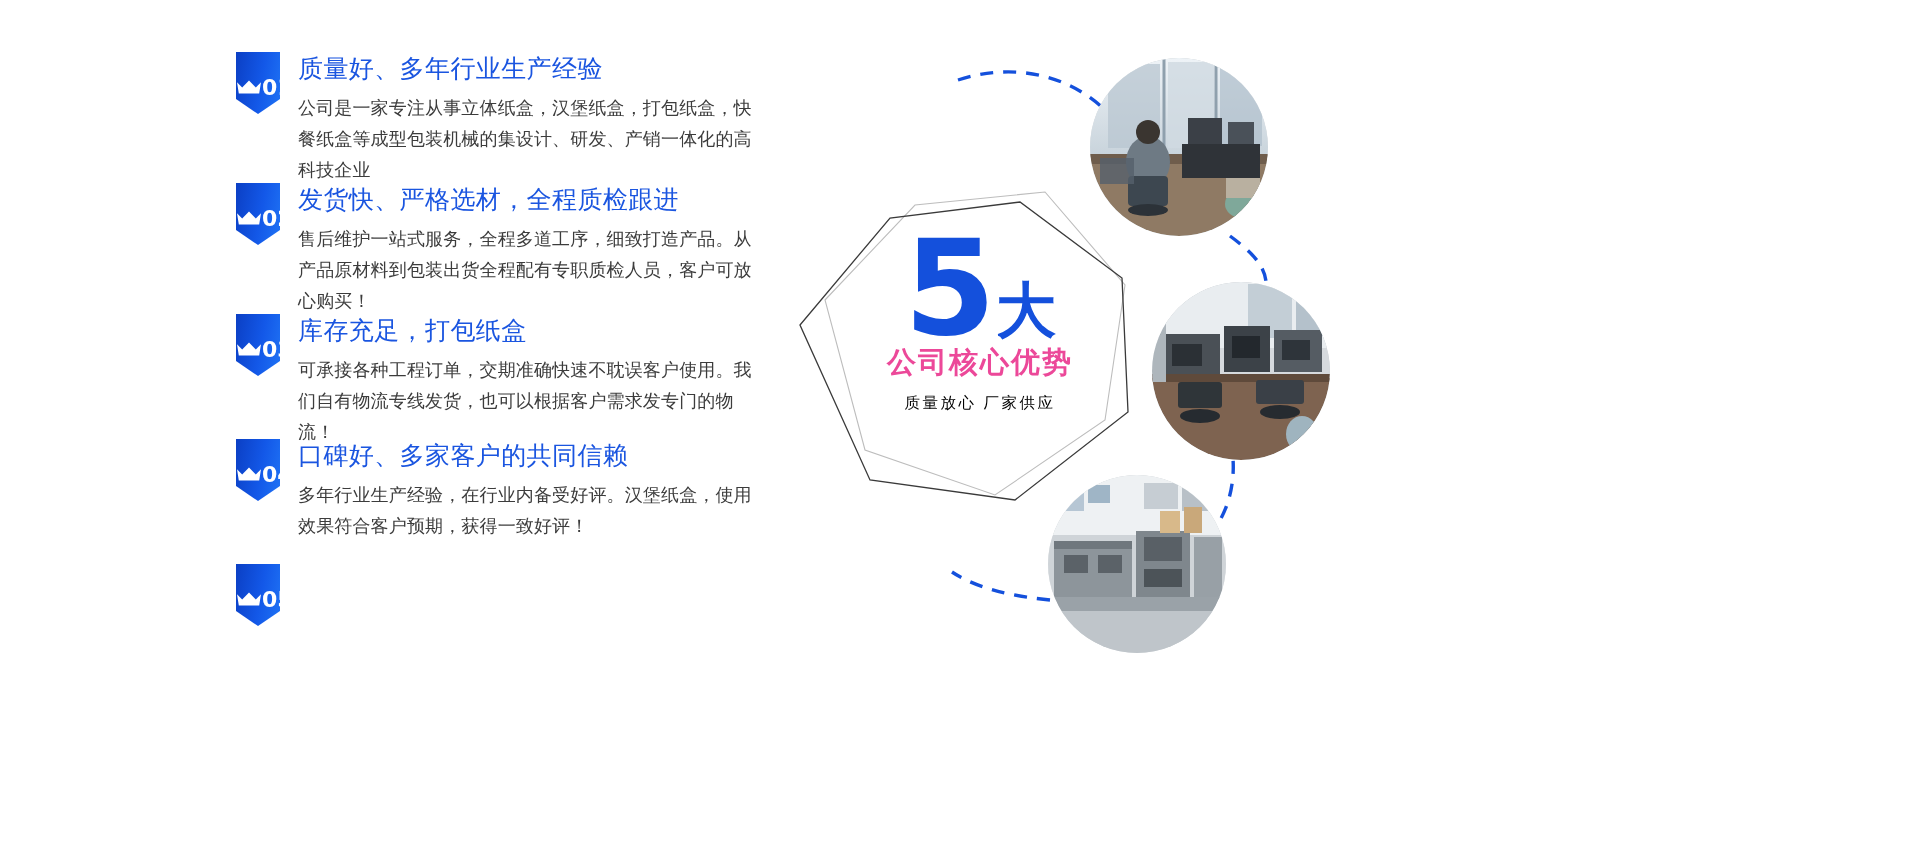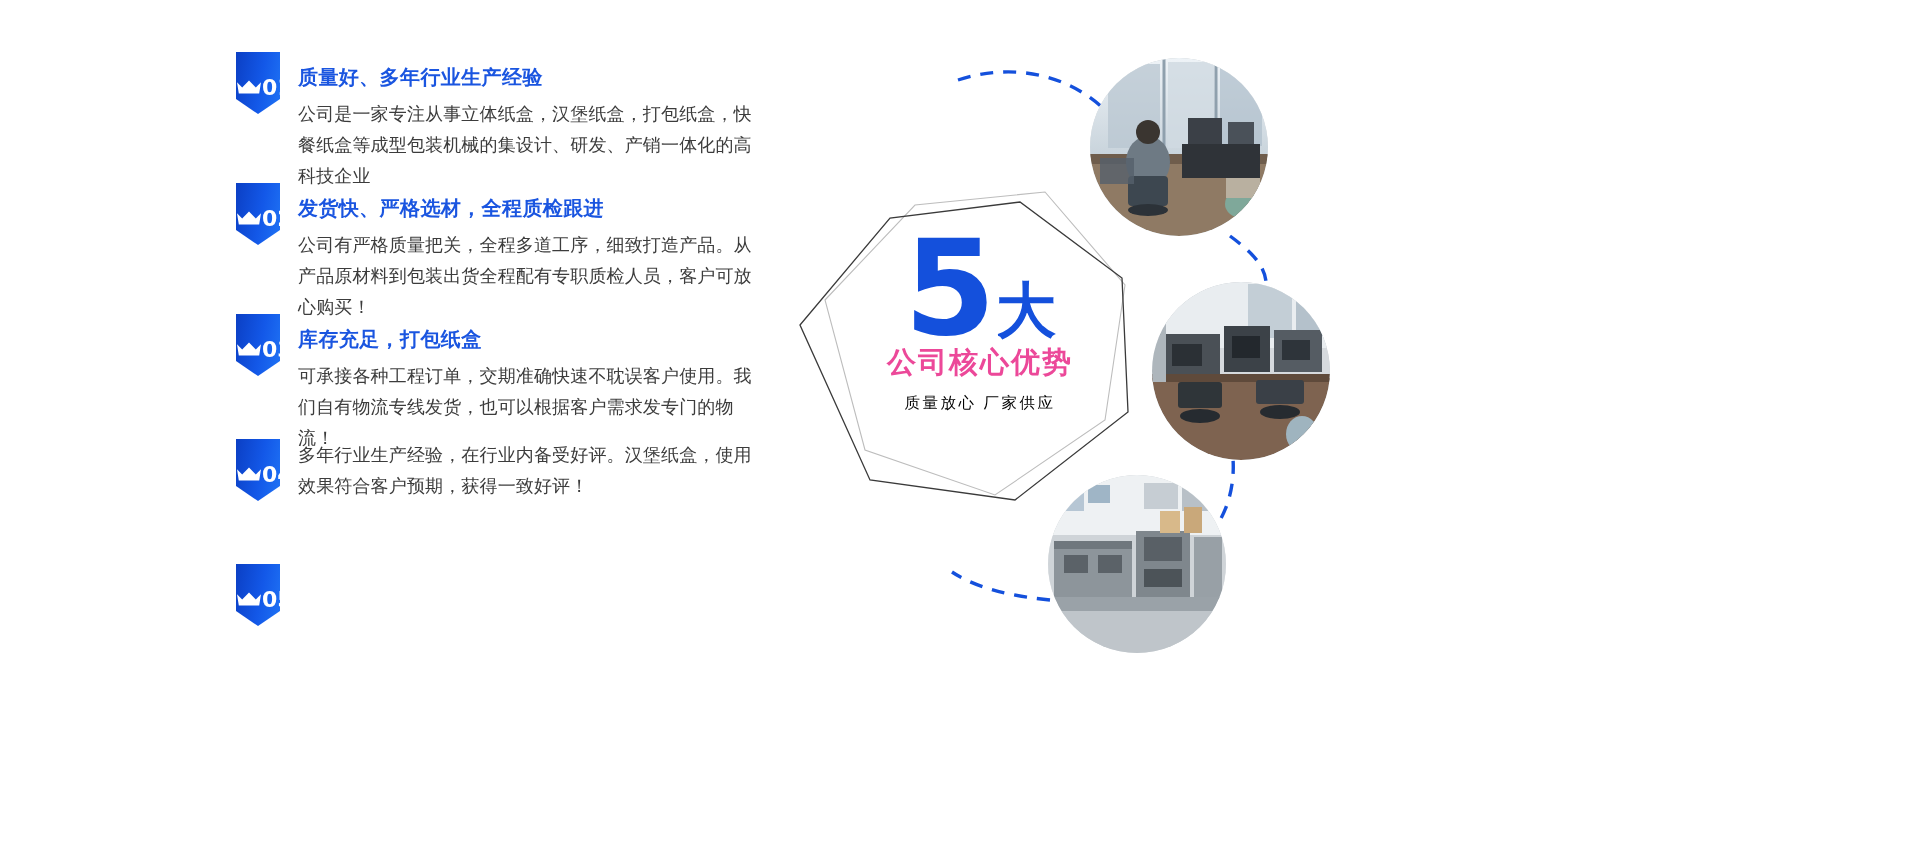--- a/index.html
+++ b/index.html
@@ -65,25 +65,25 @@
     line-height: 1;
     margin-top: 3px;
     font-family: "DejaVu Sans", sans-serif;
   }
   .adv-body {
     flex: 1 1 auto;
     padding-top: 1px;
   }
   .adv-title {
     color: #1a55e0;
-    font-size: 20px;
-    font-weight: 700;
+    font-size: 25px;
+    font-weight: 400;
     line-height: 1.25;
     letter-spacing: 0.4px;
-    margin: 12px 0 9px 0;
+    margin: 0 0 9px 0;
   }
   .adv-desc {
     color: #3c3c3c;
     font-size: 18px;
     line-height: 1.72;
     letter-spacing: 0.15px;
     margin: 0;
     max-width: 470px;
   }
 
@@ -196,21 +196,21 @@
       <div class="badge">
         <span class="crown-icon">
           <svg viewBox="0 0 26 16" width="26" height="16" aria-hidden="true">
             <path d="M1 3.2 L6.2 8.4 L13 1.4 L19.8 8.4 L25 3.2 L23.2 14.6 L2.8 14.6 Z" fill="#ffffff"></path>
           </svg>
         </span>
         <span class="badge-num">02</span>
       </div>
       <div class="adv-body">
         <p class="adv-title">发货快、严格选材，全程质检跟进</p>
-        <p class="adv-desc">公司有严格质量把关，全程多道工序，细致打造产品。从产品原材料到包装出货全程配有专职质检人员，客户可放心购买！</p>
+        <p class="adv-desc">售后维护一站式服务，全程多道工序，细致打造产品。从产品原材料到包装出货全程配有专职质检人员，客户可放心购买！</p>
       </div>
     </div>
 
     <div class="advantage-item" style="top:262px;">
       <div class="badge">
         <span class="crown-icon">
           <svg viewBox="0 0 26 16" width="26" height="16" aria-hidden="true">
             <path d="M1 3.2 L6.2 8.4 L13 1.4 L19.8 8.4 L25 3.2 L23.2 14.6 L2.8 14.6 Z" fill="#ffffff"></path>
           </svg>
         </span>
@@ -225,20 +225,21 @@
     <div class="advantage-item" style="top:387px;">
       <div class="badge">
         <span class="crown-icon">
           <svg viewBox="0 0 26 16" width="26" height="16" aria-hidden="true">
             <path d="M1 3.2 L6.2 8.4 L13 1.4 L19.8 8.4 L25 3.2 L23.2 14.6 L2.8 14.6 Z" fill="#ffffff"></path>
           </svg>
         </span>
         <span class="badge-num">04</span>
       </div>
       <div class="adv-body">
+        <p class="adv-title">口碑好、多家客户的共同信赖</p>
         <p class="adv-desc">多年行业生产经验，在行业内备受好评。汉堡纸盒，使用效果符合客户预期，获得一致好评！</p>
       </div>
     </div>
 
     <div class="advantage-item" style="top:512px;">
       <div class="badge">
         <span class="crown-icon">
           <svg viewBox="0 0 26 16" width="26" height="16" aria-hidden="true">
             <path d="M1 3.2 L6.2 8.4 L13 1.4 L19.8 8.4 L25 3.2 L23.2 14.6 L2.8 14.6 Z" fill="#ffffff"></path>
           </svg>

